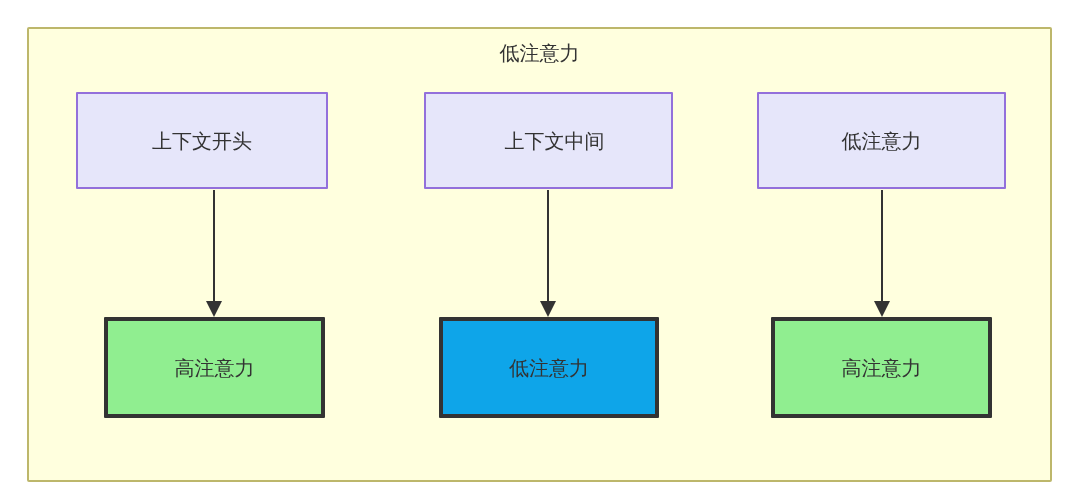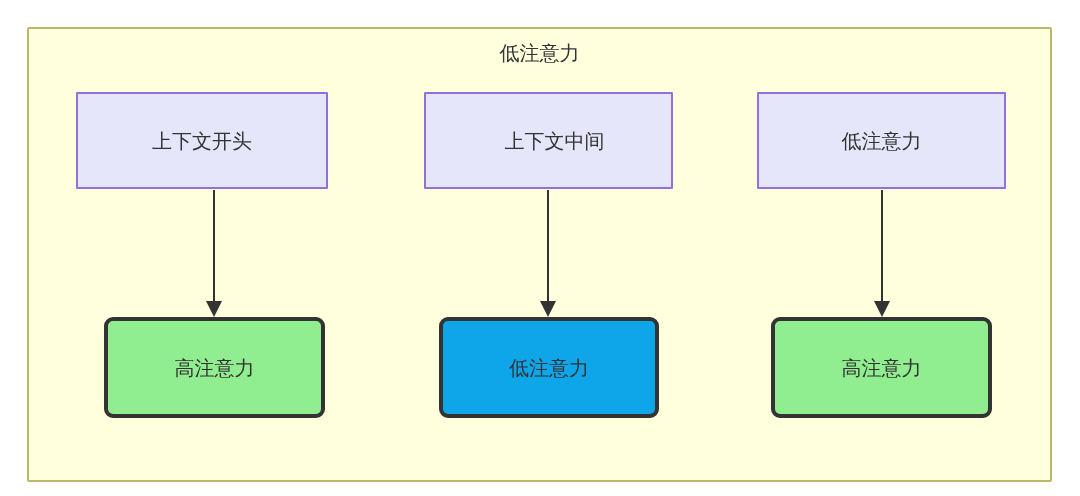--- a/index.html
+++ b/index.html
@@ -60,21 +60,21 @@
 
   .node.source {
     background: #e6e6fa;
     border: 2px solid #9370db;
     border-radius: 1px;
     height: 97px;
   }
 
   .node.target {
     border: 4px solid #333333;
-    border-radius: 9px;
+    border-radius: 1px;
     height: 101px;
   }
 
   .node.high {
     background: #90ee90;
   }
 
   .node.low {
     background: #0ea5e9;
   }

